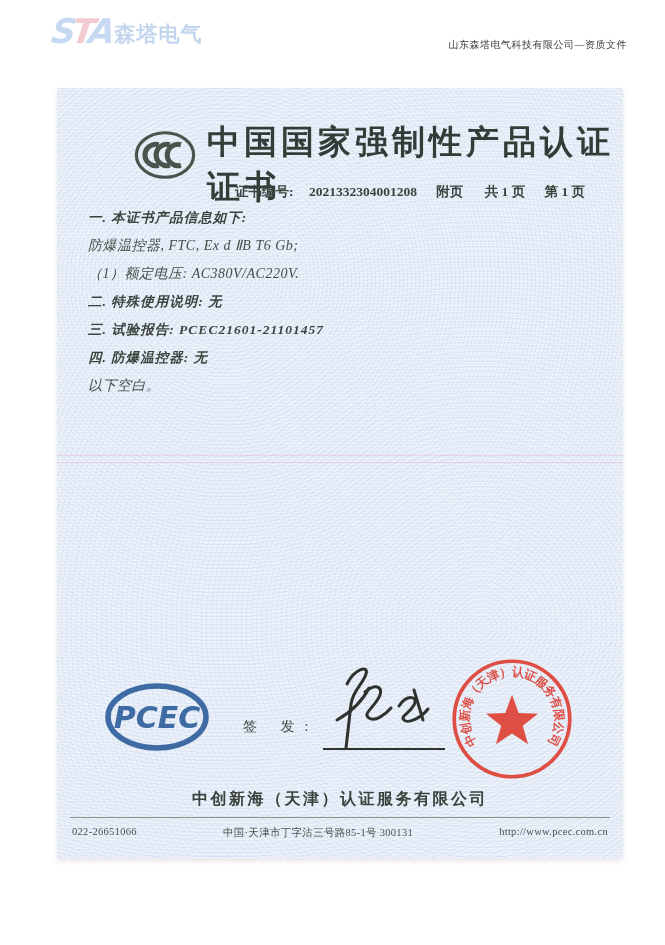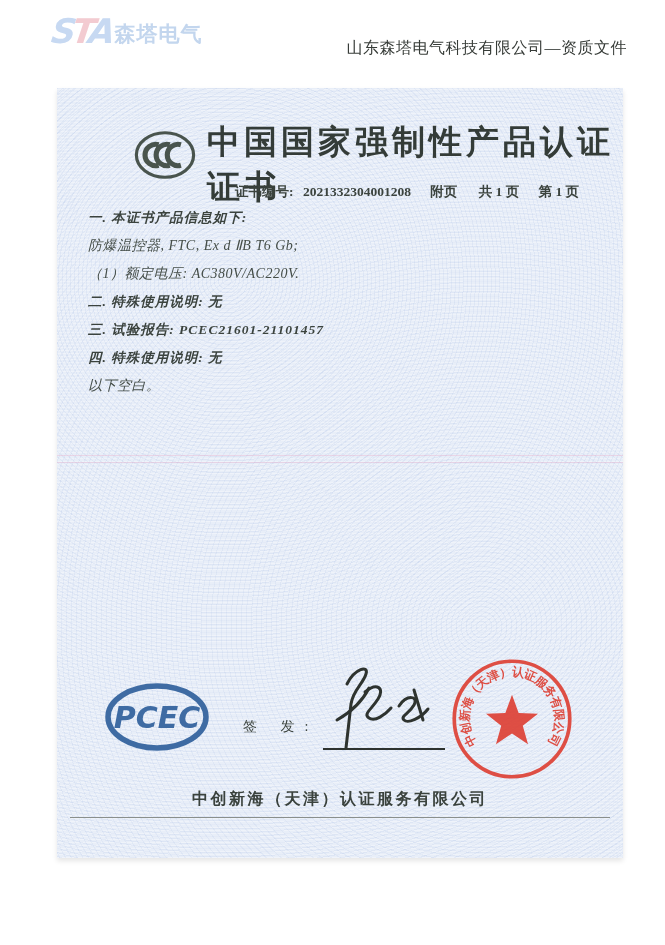--- a/index.html
+++ b/index.html
@@ -6,21 +6,21 @@
   body{width:665px;height:945px;position:relative;font-family:"Liberation Serif",serif;overflow:hidden;}
 
   
   .hdr-logo{position:absolute;left:52px;top:16px;display:flex;align-items:flex-end;user-select:none;}
   .hdr-logo .glyphs{font-family:"DejaVu Sans",sans-serif;font-style:italic;font-weight:900;
     font-size:34px;line-height:30px;letter-spacing:-4px;transform:skewX(-8deg);}
   .hdr-logo .g-blue{color:#c7d9f2;}
   .hdr-logo .g-pink{color:#f3cbd1;}
   .hdr-logo .cn{font-family:"DejaVu Sans",sans-serif;font-weight:900;font-size:21px;
     color:#c3d6ee;margin-left:3px;letter-spacing:1px;line-height:24px;}
-  .hdr-right{position:absolute;right:38px;top:38px;font-size:16px;color:#373c38;
+  .hdr-right{position:absolute;right:38px;top:38px;font-size:10px;color:#373c38;
     font-family:"Liberation Serif",serif;letter-spacing:0.5px;}
 
   
   .sheet{position:absolute;left:57px;top:88px;width:566px;height:770px;
     background-color:#e8eef8;
     background-image:
       repeating-radial-gradient(circle at 30% 25%, rgba(125,155,215,0.10) 0 1px, rgba(255,255,255,0) 1px 4px),
       repeating-radial-gradient(circle at 75% 70%, rgba(125,155,215,0.09) 0 1px, rgba(255,255,255,0) 1px 5px),
       repeating-linear-gradient(0deg, rgba(255,255,255,0.30) 0 1px, rgba(255,255,255,0) 1px 3px);
     box-shadow:0 3px 5px rgba(0,0,0,0.10);}
@@ -73,33 +73,33 @@
         <path d="M 56,26 A 13.5,13.5 0 1 0 56,52"></path>
         <path d="M 70,26 A 13.5,13.5 0 1 0 70,52"></path>
       </g>
     </svg>
   </div>
 
   <div class="title">中国国家强制性产品认证证书</div>
 
   <div class="certno">
     <span>证书编号:</span>
-    <span style="margin-left:6px;">2021332304001208</span>
+    <span style="margin-left:12px;">2021332304001208</span>
     <span class="gap1">附页</span>
     <span class="gap2">共 1 页</span>
     <span class="gap1">第 1 页</span>
   </div>
 
   <div class="bodytext">
     <div class="h">一. 本证书产品信息如下:</div>
     <div class="b">防爆温控器, FTC, Ex d ⅡB T6 Gb;</div>
     <div class="b">（1）额定电压: AC380V/AC220V.</div>
     <div class="h">二. 特殊使用说明: 无</div>
     <div class="h">三. 试验报告: PCEC21601-21101457</div>
-    <div class="h">四. 特殊使用说明: 无</div>
+    <div class="h">四. 防爆温控器: 无</div>
     <div class="b">以下空白。</div>
   </div>
 
   <div class="pcec-box">
     <svg viewBox="0 0 106 70" width="106" height="70">
       <ellipse cx="53" cy="35" rx="49" ry="31" fill="none" stroke="#3e6ba3" stroke-width="5.5"></ellipse>
       <text x="53" y="46" text-anchor="middle" font-family="DejaVu Sans, sans-serif" font-weight="900" font-style="italic" font-size="30" fill="#3e6ba3">PCEC</text>
     </svg>
   </div>
 
@@ -123,13 +123,18 @@
       <circle cx="60" cy="60" r="55" fill="none" stroke="#dd392c" stroke-width="3.5"></circle>
       <polygon points="0,-26 6.35,-8.74 24.73,-8.03 10.27,3.34 15.28,21.03 0,10.8 -15.28,21.03 -10.27,3.34 -24.73,-8.03 -6.35,-8.74" fill="#dd392c" transform="translate(60,63)"></polygon>
       <text font-size="11.5" fill="#dd392c" font-weight="700" font-family="Liberation Serif, serif">
         <textPath href="#stamp-arc" startOffset="0" textLength="178">中创新海（天津）认证服务有限公司</textPath>
       </text>
     </svg>
   </div>
 
   <div class="issuer">中创新海（天津）认证服务有限公司</div>
   <div class="rule"></div>
+  <div class="footrow">
+    <span>022-26651066</span>
+    <span>中国·天津市丁字沽三号路85-1号 300131</span>
+    <span>http://www.pcec.com.cn</span>
+  </div>
 </div>
 
 </body></html>

